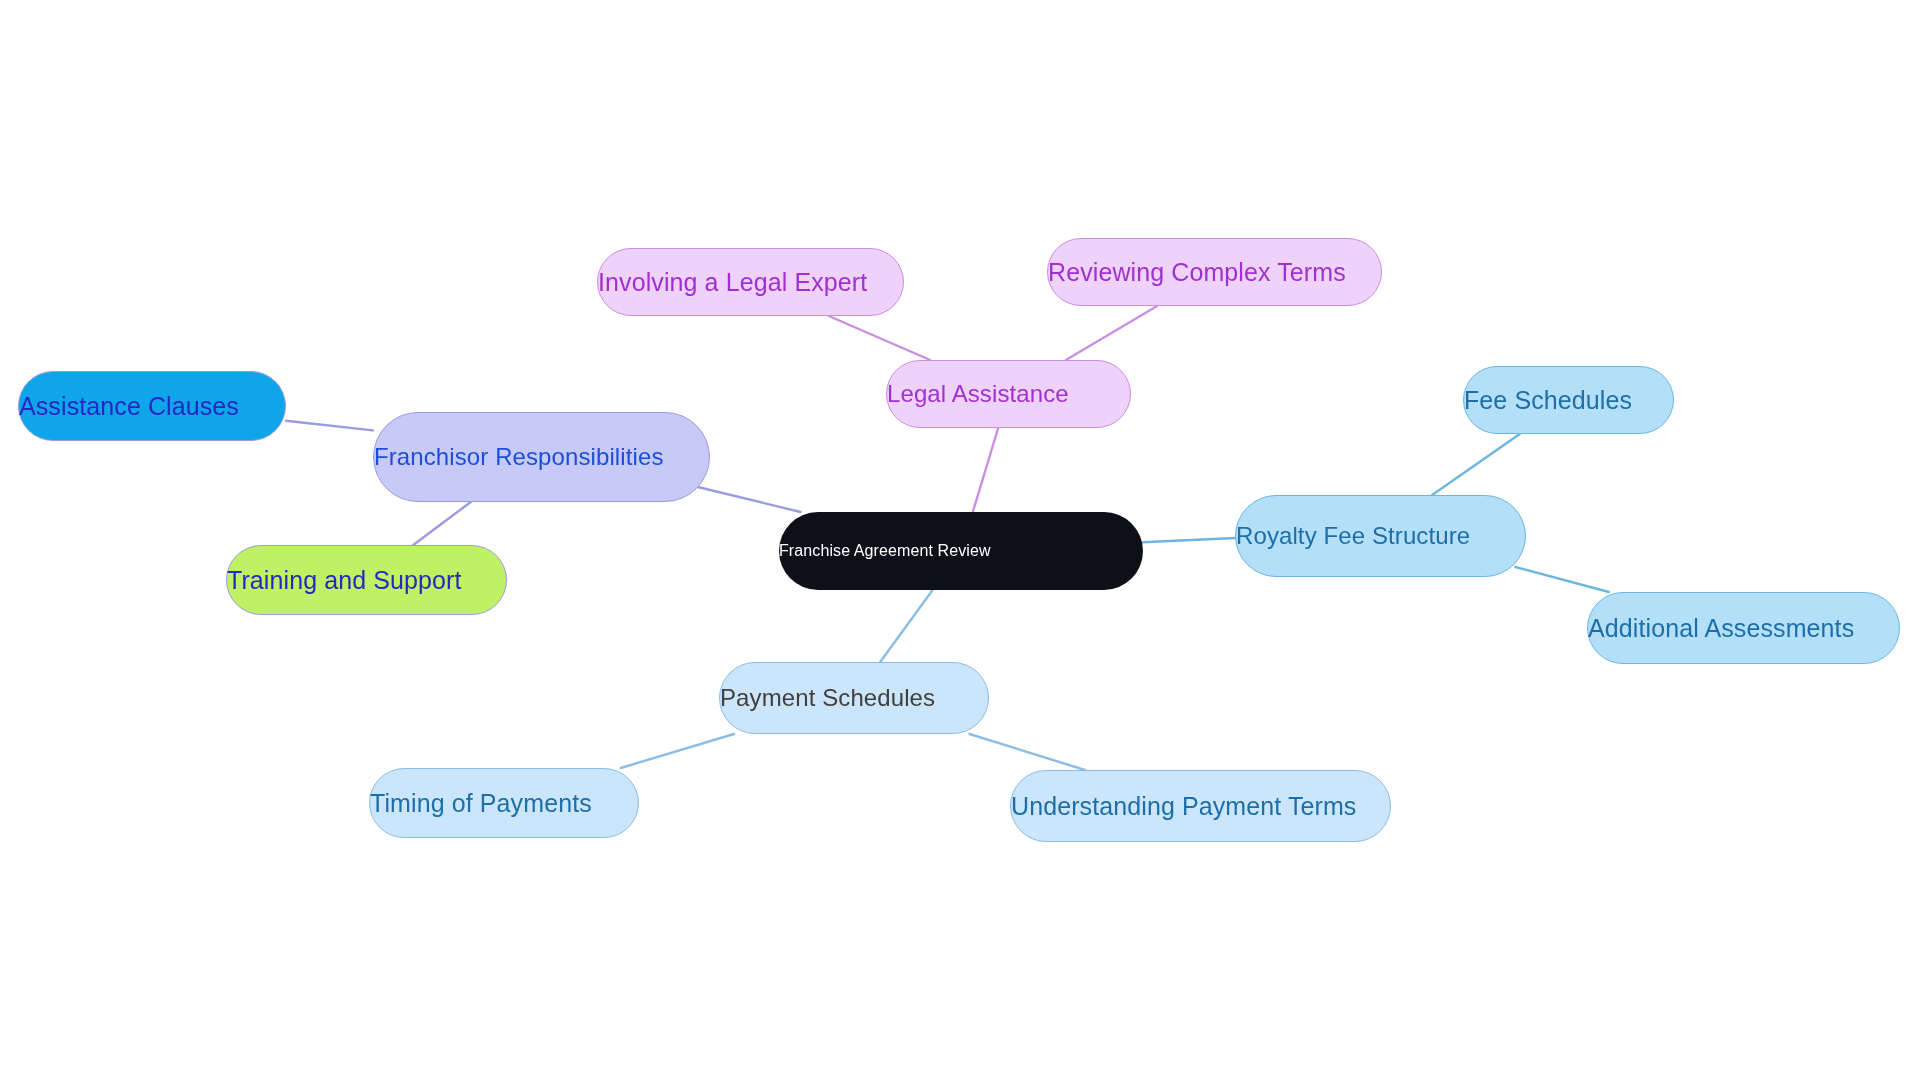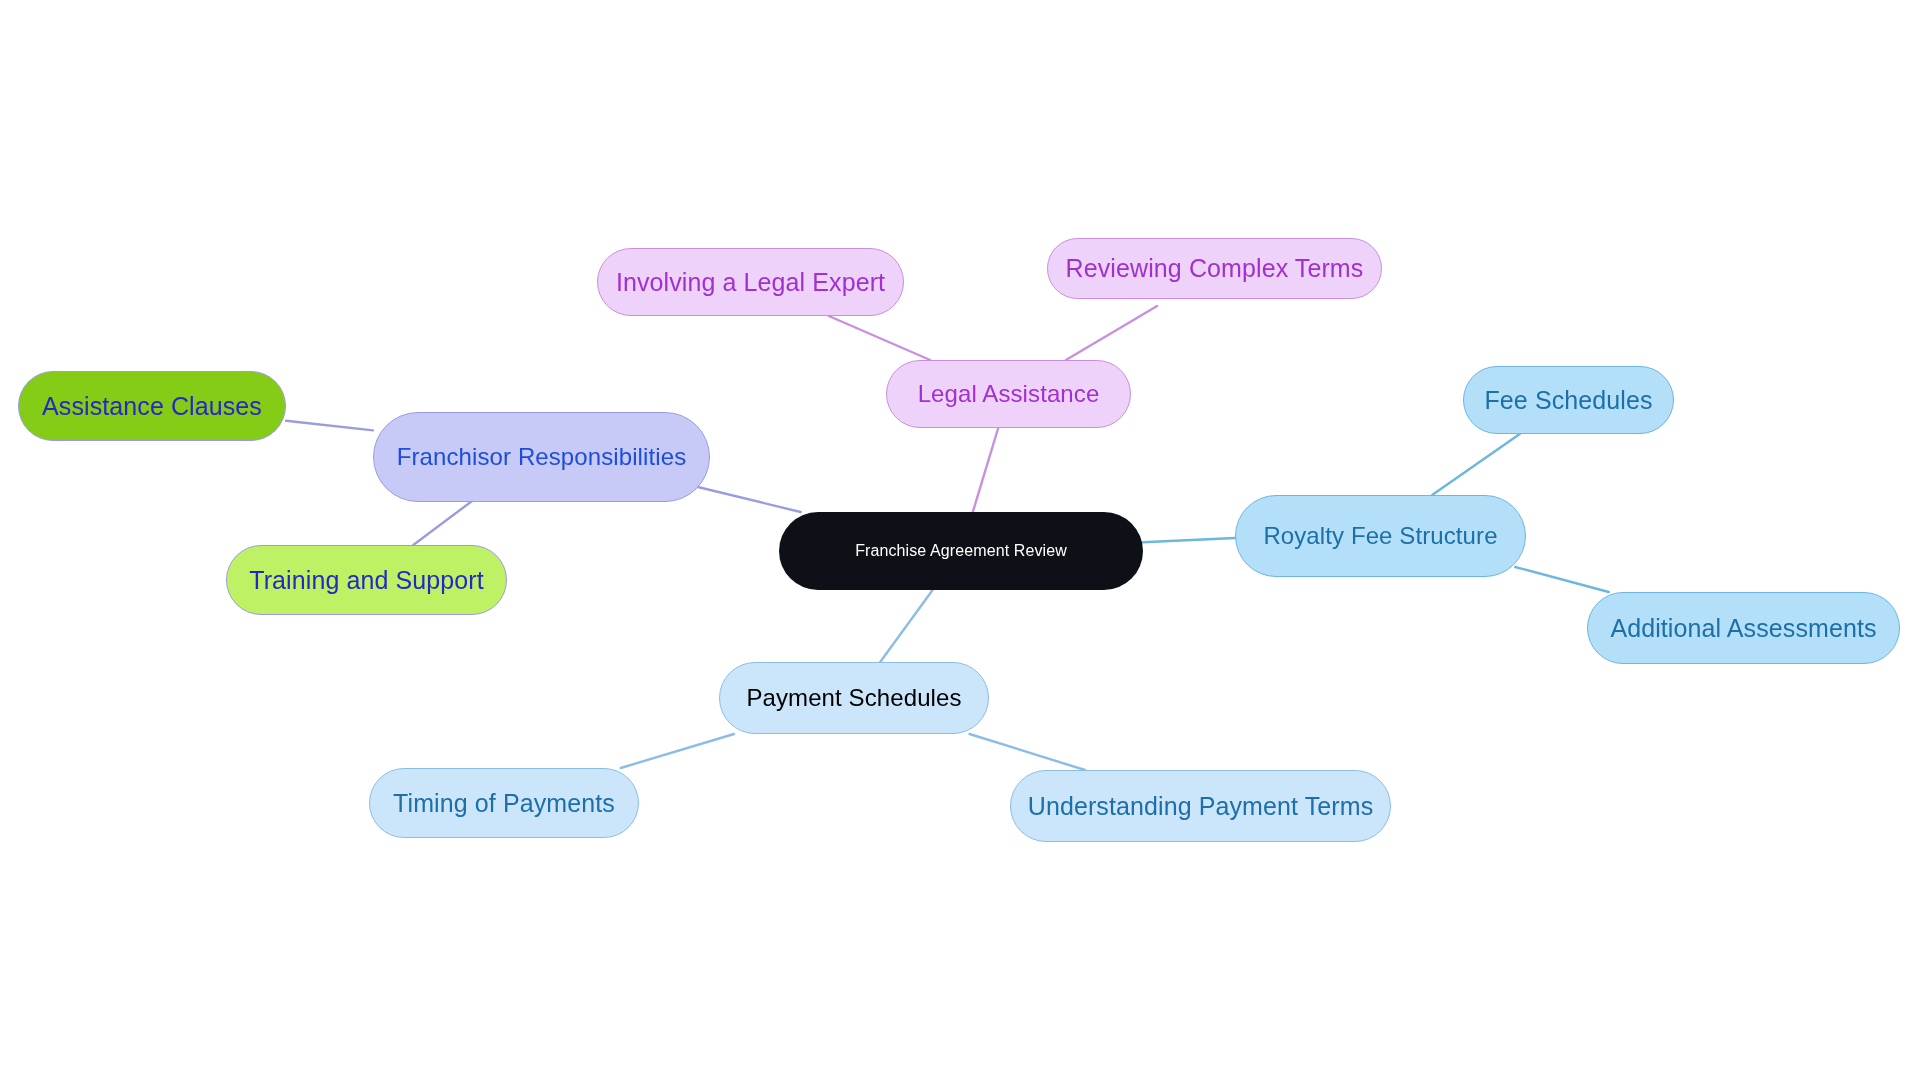--- a/index.html
+++ b/index.html
@@ -26,21 +26,21 @@
     top: 0;
     width: 1920px;
     height: 1083px;
     pointer-events: none;
   }
   .node {
     position: absolute;
     box-sizing: border-box;
     display: flex;
     align-items: center;
-    justify-content: center;
+    justify-content: flex-start;
     text-align: center;
     border-radius: 999px;
     border-style: solid;
     border-width: 1.6px;
     white-space: nowrap;
     letter-spacing: 0.1px;
   }
   .node-root {
     border-radius: 40px;
     border-width: 0;
@@ -69,45 +69,45 @@
       <line x1="734" y1="734" x2="620.6666666666666" y2="768" stroke="#8cbde4" stroke-width="2.4" stroke-linecap="round"></line>
       <line x1="969.5" y1="734" x2="1085" y2="770" stroke="#8cbde4" stroke-width="2.4" stroke-linecap="round"></line>
     </svg>
   <div id="node-layer">
       <div class="node node-root" style="left: 779px; top: 512px; width: 364px; height: 78px;">
         <span>Franchise Agreement Review</span>
       </div>
       <div class="node node-branch" style="left: 373px; top: 412px; width: 337px; height: 90px; background: rgb(199, 201, 247); border-color: rgb(154, 156, 224); color: #1d4ed8;">
         <span>Franchisor Responsibilities</span>
       </div>
-      <div class="node node-leaf" style="left: 18px; top: 371px; width: 268px; height: 70px; background: #84cc16; border-color: rgb(154, 156, 224); color: rgb(39, 39, 196);">
+      <div class="node node-leaf" style="left: 18px; top: 371px; width: 268px; height: 70px; background: #0ea5e9; border-color: rgb(154, 156, 224); color: rgb(39, 39, 196);">
         <span>Assistance Clauses</span>
       </div>
       <div class="node node-leaf" style="left: 226px; top: 545px; width: 281px; height: 70px; background: #bef264; border-color: rgb(154, 156, 224); color: rgb(39, 39, 196);">
         <span>Training and Support</span>
       </div>
       <div class="node node-branch" style="left: 886px; top: 360px; width: 245px; height: 68px; background: rgb(238, 210, 249); border-color: rgb(201, 143, 224); color: rgb(162, 47, 208);">
         <span>Legal Assistance</span>
       </div>
       <div class="node node-leaf" style="left: 597px; top: 248px; width: 307px; height: 68px; background: rgb(238, 210, 249); border-color: rgb(201, 143, 224); color: rgb(162, 47, 208);">
         <span>Involving a Legal Expert</span>
       </div>
-      <div class="node node-leaf" style="left: 1047px; top: 238px; width: 335px; height: 61px; background: rgb(238, 210, 249); border-color: rgb(201, 143, 224); color: rgb(162, 47, 208);">
+      <div class="node node-leaf" style="left: 1047px; top: 238px; width: 335px; height: 68px; background: rgb(238, 210, 249); border-color: rgb(201, 143, 224); color: rgb(162, 47, 208);">
         <span>Reviewing Complex Terms</span>
       </div>
       <div class="node node-branch" style="left: 1235px; top: 495px; width: 291px; height: 82px; background: rgb(179, 223, 248); border-color: rgb(108, 182, 224); color: rgb(29, 111, 168);">
         <span>Royalty Fee Structure</span>
       </div>
       <div class="node node-leaf" style="left: 1463px; top: 366px; width: 211px; height: 68px; background: rgb(179, 223, 248); border-color: rgb(108, 182, 224); color: rgb(29, 111, 168);">
         <span>Fee Schedules</span>
       </div>
       <div class="node node-leaf" style="left: 1587px; top: 592px; width: 313px; height: 72px; background: rgb(179, 223, 248); border-color: rgb(108, 182, 224); color: rgb(29, 111, 168);">
         <span>Additional Assessments</span>
       </div>
-      <div class="node node-branch" style="left: 719px; top: 662px; width: 270px; height: 72px; background: rgb(203, 229, 251); border-color: rgb(140, 189, 228); color: #000000;">
+      <div class="node node-branch" style="left: 719px; top: 662px; width: 270px; height: 72px; background: rgb(203, 229, 251); border-color: rgb(140, 189, 228); color: #404040;">
         <span>Payment Schedules</span>
       </div>
       <div class="node node-leaf" style="left: 369px; top: 768px; width: 270px; height: 70px; background: rgb(203, 229, 251); border-color: rgb(140, 189, 228); color: rgb(29, 111, 168);">
         <span>Timing of Payments</span>
       </div>
       <div class="node node-leaf" style="left: 1010px; top: 770px; width: 381px; height: 72px; background: rgb(203, 229, 251); border-color: rgb(140, 189, 228); color: rgb(29, 111, 168);">
         <span>Understanding Payment Terms</span>
       </div>
     </div>
 </div>

